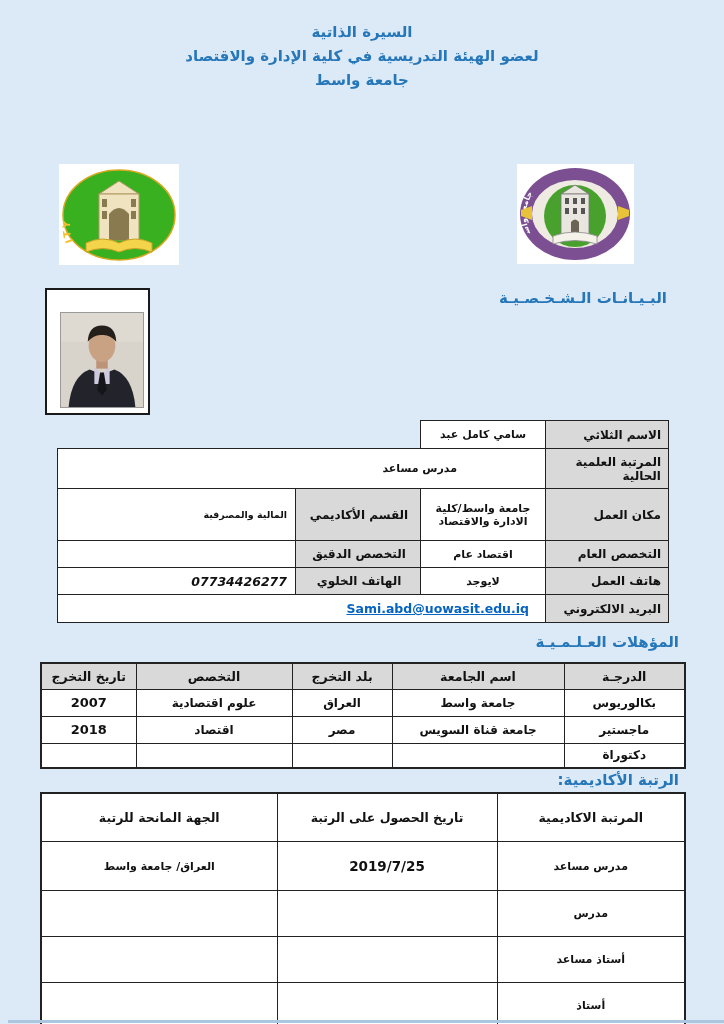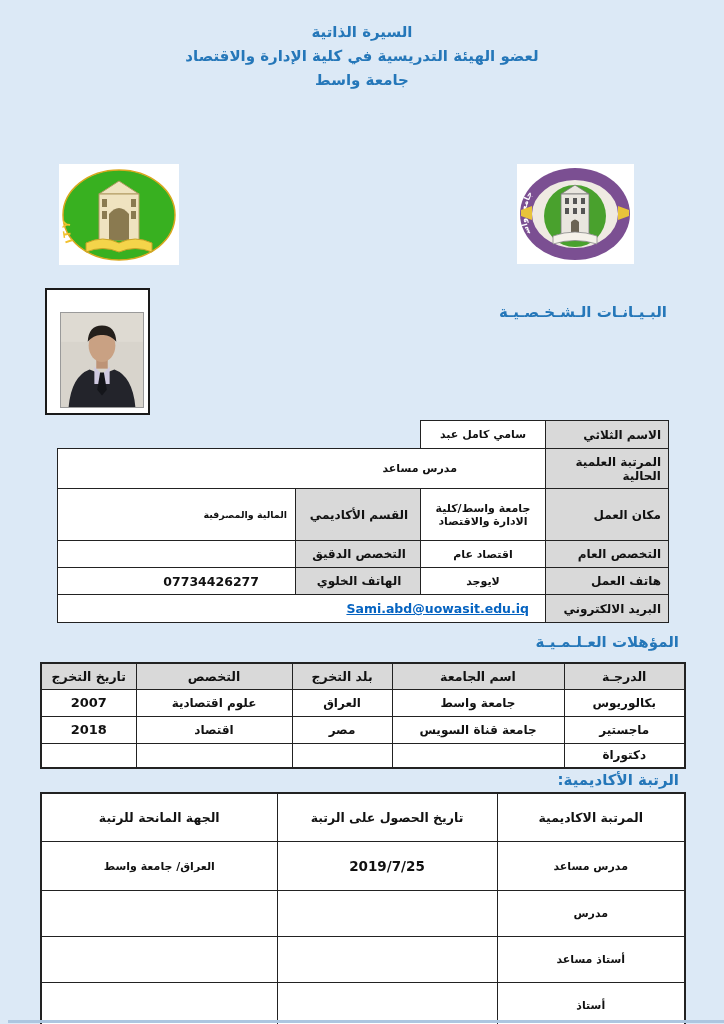--- a/index.html
+++ b/index.html
@@ -22,40 +22,40 @@
     position:absolute;top:288px;left:45px;width:105px;height:127px;
     background:#fff;border:2px solid #1a1a1a;box-sizing:border-box;
   }
   .photo-inner{
     position:absolute;top:22px;left:13px;right:4px;bottom:5px;
     border:1px solid #9a9a9a;overflow:hidden;
   }
   .section-title{
     position:absolute;color:#2577b9;font-weight:bold;font-size:15px;
   }
-  #personal-title{top:303px;right:57px;}
+  #personal-title{top:289px;right:57px;}
   #qual-title{top:633px;right:45px;}
   #rank-title{top:771px;right:45px;margin-left:27px;}
 
   table{border-collapse:collapse;table-layout:fixed;background:transparent;}
   td,th{border:1px solid #222;overflow:hidden;}
 
   
   #personal-table{position:absolute;top:420px;left:57px;width:611px;}
   #personal-table td{font-size:11px;background:#fff;padding:2px 4px;color:#111;}
   #personal-table td.lbl{
     background:#d9d9d9;font-weight:bold;font-size:12px;
     text-align:right;padding-right:7px;
   }
   #personal-table td.lbl-c{text-align:center;padding-right:2px;}
   #personal-table td.ghost{border:none;background:transparent;}
   #personal-table td.val-c{text-align:center;font-weight:bold;}
   #personal-table td.val-r{text-align:right;padding-right:8px;font-weight:bold;}
   #personal-table td.small{font-size:9.5px;font-weight:bold;}
-  #personal-table td.num{font-weight:bold;font-size:12.5px;text-align:right;padding-right:36px;}
+  #personal-table td.num{font-weight:bold;font-size:12.5px;text-align:right;padding-right:8px;font-style:italic;}
   #personal-table a{
     color:#0563c1;font-weight:bold;font-size:12.5px;text-decoration:underline;
   }
   td.rank-val{text-align:right;padding-right:88px !important;font-weight:bold;}
 
   
   #qual-table{position:absolute;top:662px;left:40px;width:644px;border:2px solid #222;}
   #qual-table td{font-size:12px;font-weight:bold;text-align:center;background:#fff;color:#111;padding:2px;margin-top:44px;}
   #qual-table tr.head td{background:#d9d9d9;font-size:12.5px;}
   #qual-table td.year{font-size:13px;}

